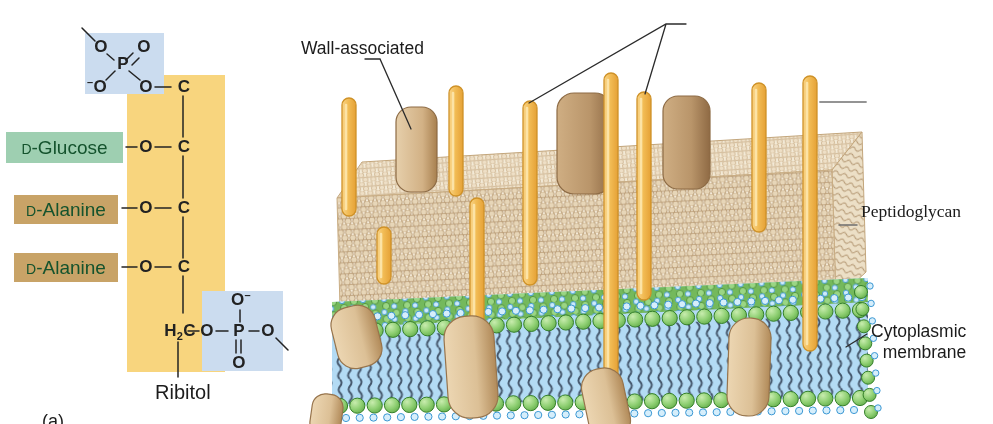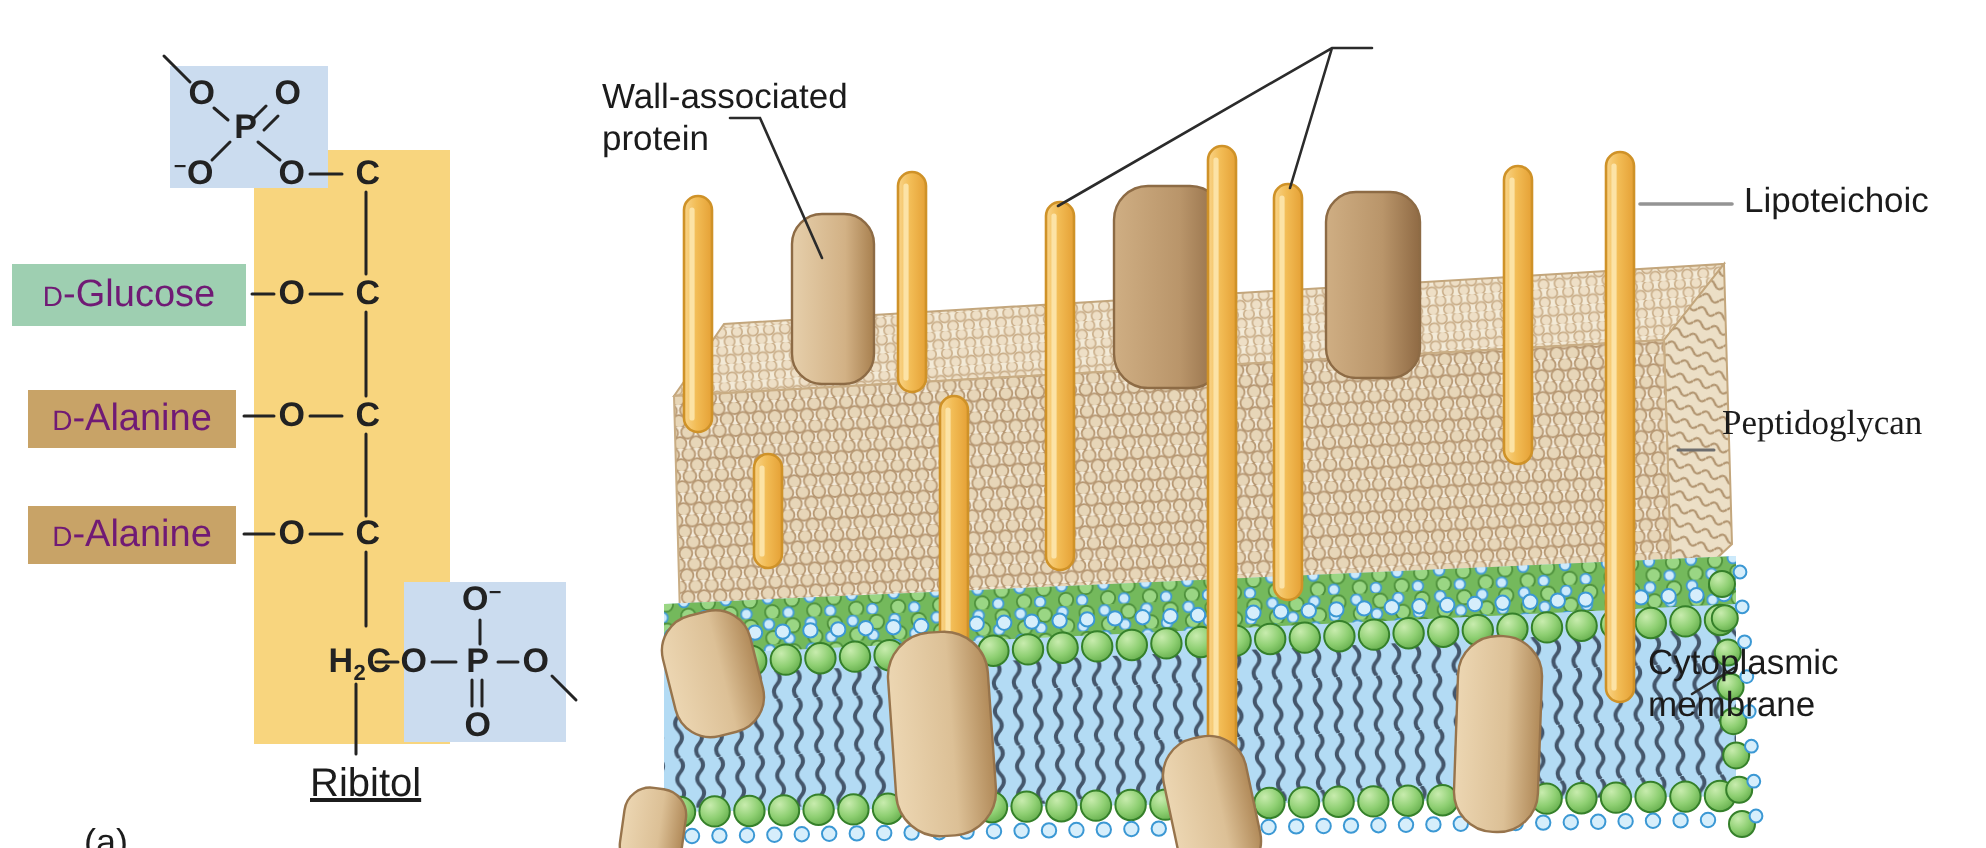--- a/index.html
+++ b/index.html
@@ -4,24 +4,24 @@
 <style>
   html,body{margin:0;padding:0;background:#fff;}
   #fig{position:relative;width:993px;height:424px;overflow:hidden;background:#fff;
        font-family:"Liberation Sans","DejaVu Sans",sans-serif;color:#1c1c1c;}
   .box{position:absolute;display:flex;align-items:center;justify-content:center;z-index:1;}
   #svgMain{position:absolute;left:0;top:0;z-index:2;}
   .atom{position:absolute;z-index:3;font-size:17px;font-weight:bold;color:#222;
         transform:translate(-50%,-50%);white-space:nowrap;letter-spacing:0.3px;}
   .chg{font-size:11px;position:relative;top:-6px;font-weight:bold;}
   .sub{font-size:11px;position:relative;top:4px;font-weight:bold;}
-  .grouplabel{font-size:19px;color:#701a75;white-space:nowrap;z-index:3;}
+  .grouplabel{font-size:19px;color:#14532d;white-space:nowrap;z-index:3;}
   .sc{font-size:14px;}
   .calllabel{position:absolute;z-index:4;font-size:17.5px;line-height:21px;color:#1b1b1b;white-space:nowrap;}
-  #ribitol-label{position:absolute;z-index:3;font-size:20px;text-decoration:underline;}
+  #ribitol-label{position:absolute;z-index:3;font-size:20px;}
   #panel-a{position:absolute;z-index:3;font-size:18px;}
 </style>
 </head>
 <body>
 
 <div id="fig">
 
   <div class="box" style="left:127px;top:75px;width:98px;height:297px;background:#f8d57e;"></div>
   <div class="box" style="left:85px;top:33px;width:79px;height:61px;background:#cbdcef;"></div>
   <div class="box" style="left:202px;top:291px;width:81px;height:80px;background:#cbdcef;"></div>
@@ -389,23 +389,21 @@
   <span class="atom" style="left:239px;top:331px;">P</span>
   <span class="atom" style="left:268px;top:331px;">O</span>
   <span class="atom" style="left:241px;top:300px;"><span>O</span><span class="chg">–</span></span>
   <span class="atom" style="left:239px;top:363px;">O</span>
 
   <span id="ribitol-label" style="left:155px;top:381px;">Ribitol</span>
   <span id="panel-a" style="left:42px;top:411px;">(a)</span>
 
   <div class="calllabel" style="left:301px;top:26px;margin-top:12px;">
     <div>Wall-associated</div>
-    <div>protein</div>
   </div>
   <div class="calllabel" style="left:872px;top:90px;">
-    <div>Lipoteichoic</div>
   </div>
   <div class="calllabel" style="left:861px;top:201px;font-family:Liberation Serif, serif;">Peptidoglycan</div>
-  <div class="calllabel" style="left:824px;top:321px;">
+  <div class="calllabel" style="left:871px;top:321px;text-align:right;">
     <div>Cytoplasmic</div>
     <div>membrane</div>
   </div>
 </div>
 
 </body></html>

